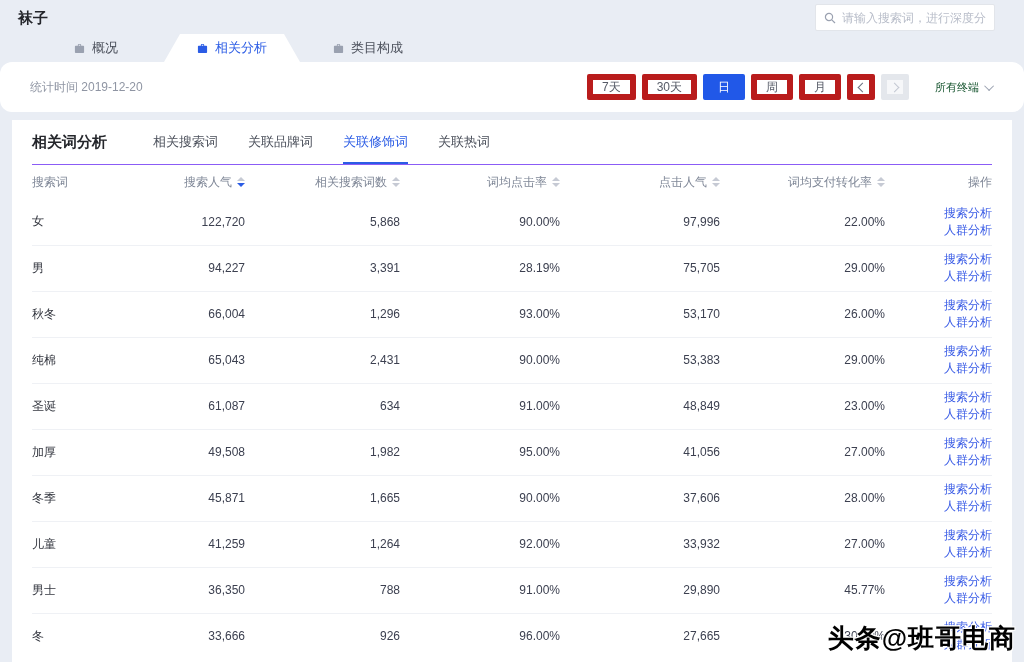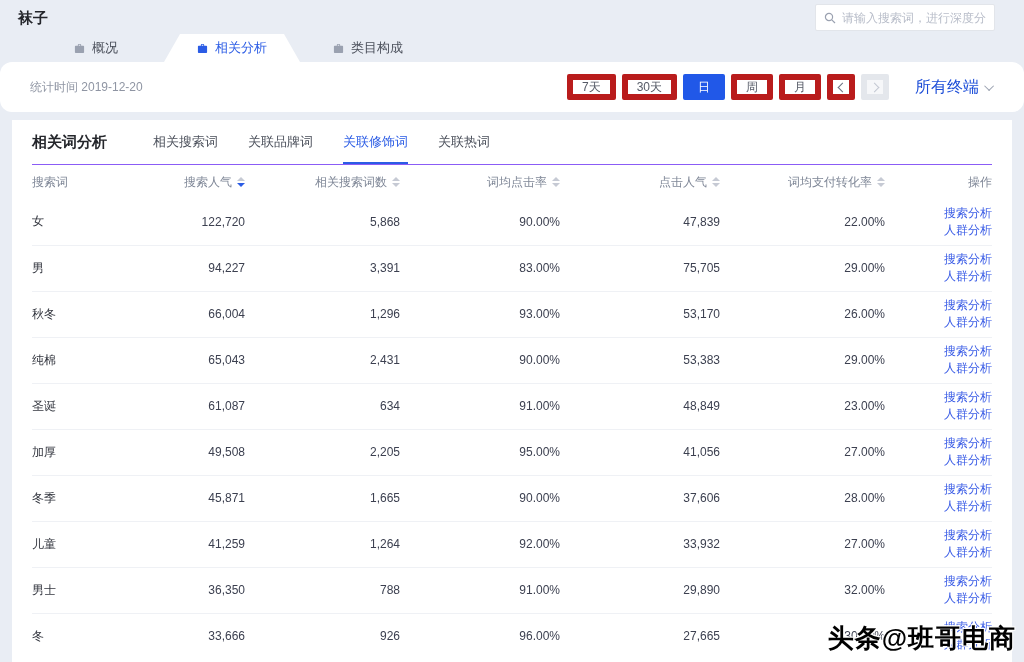--- a/index.html
+++ b/index.html
@@ -48,21 +48,21 @@
     display:flex; align-items:center; justify-content:center; cursor:pointer;
   }
   .pbtn.active { background:#2158e8; border-color:#2158e8; color:#fff; }
   .navbtn { min-width:28px; padding:0; }
   .navbtn .chev {
     width:7px; height:7px; border-left:1.5px solid #6b7180; border-bottom:1.5px solid #6b7180;
     transform:rotate(45deg); margin-left:2px;
   }
   .navbtn.disabled { background:#f6f7f9; border-color:#e4e7ec; cursor:default; }
   .navbtn.disabled .chev { border-color:#c3c8d2; transform:rotate(225deg); margin-left:-2px; }
-  .terminal { margin-left:20px; display:flex; align-items:center; gap:8px; color:#1d4ed8; font-size:16px; cursor:pointer; }
+  .terminal { margin-left:20px; display:flex; align-items:center; gap:8px; color:#14532d; font-size:11px; cursor:pointer; }
   .terminal .down {
     width:7px; height:7px; border-left:1.5px solid #9aa1b0; border-bottom:1.5px solid #9aa1b0;
     transform:rotate(-45deg) translateY(-2px);
   }
   
   .panel { background:#fff; margin:0 12px; height:560px; padding:0 20px; }
   .panel-head {
     display:flex; align-items:stretch; height:45px; border-bottom:1px solid #8b5cf6;
   }
   .panel-title { font-size:15px; font-weight:bold; color:#24262b; display:flex; align-items:center; margin-right:46px; }
@@ -203,35 +203,35 @@
             </span></th>
         <th><span>操作</span></th>
       </tr>
     </thead>
     <tbody>
   <tr>
     <td>女</td>
     <td>122,720</td>
     <td>5,868</td>
     <td>90.00%</td>
-    <td>47,839</td>
+    <td>97,996</td>
     <td>22.00%</td>
     <td>
       <div class="ops">
         <a>搜索分析</a>
         <a>人群分析</a>
       </div>
     </td>
   </tr>
 
   <tr>
     <td>男</td>
     <td>94,227</td>
     <td>3,391</td>
-    <td>83.00%</td>
+    <td>28.19%</td>
     <td>75,705</td>
     <td>29.00%</td>
     <td>
       <div class="ops">
         <a>搜索分析</a>
         <a>人群分析</a>
       </div>
     </td>
   </tr>
 
@@ -276,21 +276,21 @@
       <div class="ops">
         <a>搜索分析</a>
         <a>人群分析</a>
       </div>
     </td>
   </tr>
 
   <tr>
     <td>加厚</td>
     <td>49,508</td>
-    <td>2,205</td>
+    <td>1,982</td>
     <td>95.00%</td>
     <td>41,056</td>
     <td>27.00%</td>
     <td>
       <div class="ops">
         <a>搜索分析</a>
         <a>人群分析</a>
       </div>
     </td>
   </tr>
@@ -324,21 +324,21 @@
       </div>
     </td>
   </tr>
 
   <tr>
     <td>男士</td>
     <td>36,350</td>
     <td>788</td>
     <td>91.00%</td>
     <td>29,890</td>
-    <td>32.00%</td>
+    <td>45.77%</td>
     <td>
       <div class="ops">
         <a>搜索分析</a>
         <a>人群分析</a>
       </div>
     </td>
   </tr>
 
   <tr>
     <td>冬</td>

